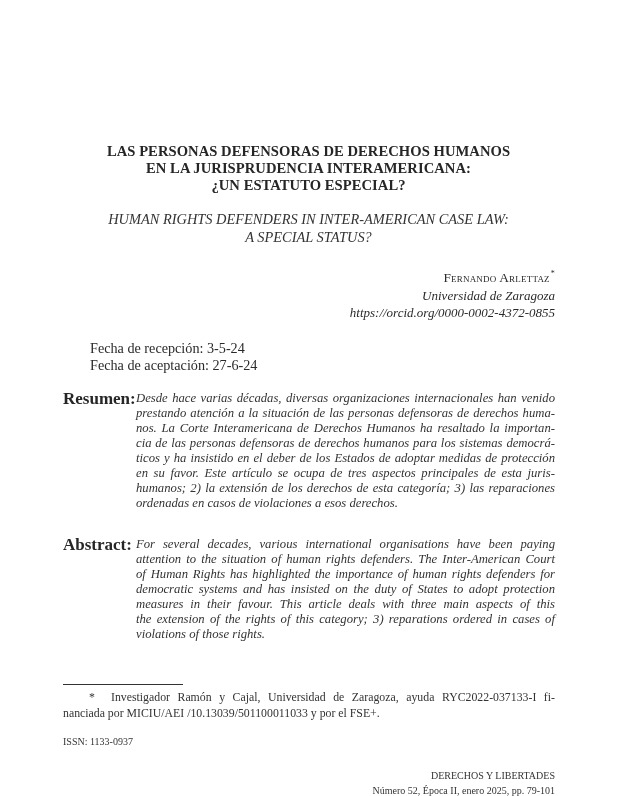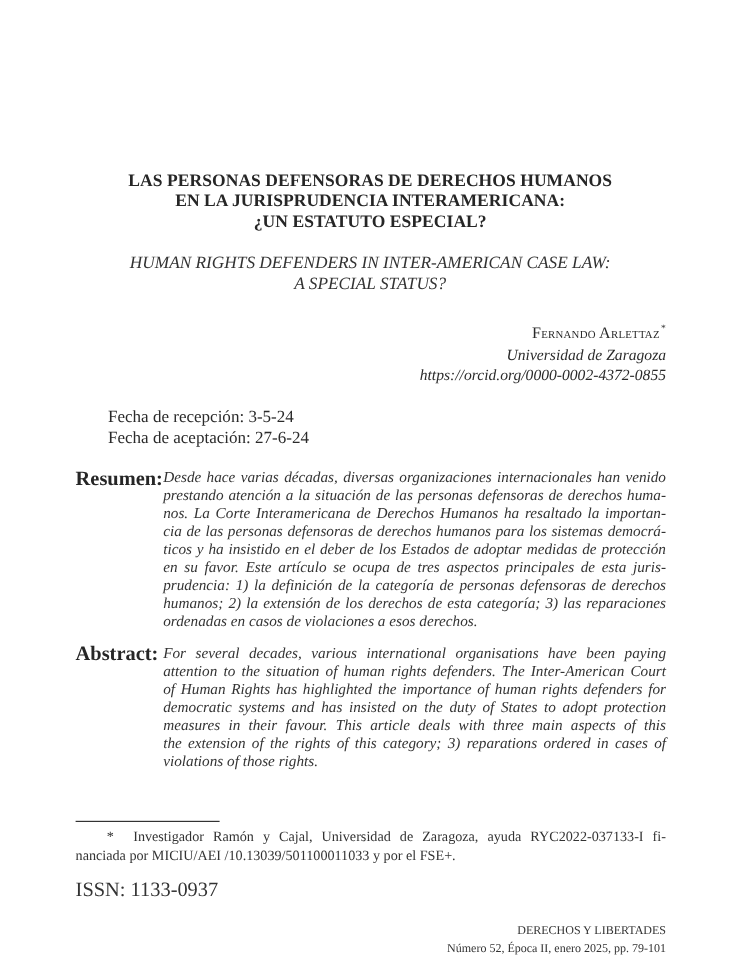--- a/index.html
+++ b/index.html
@@ -24,21 +24,21 @@
   .abstract-body div { text-align-last: justify; white-space: nowrap; overflow: visible; }
   .abstract-body div.last { text-align-last: left; }
   .resumen { top: 391px; }
   .abstract-en { top: 537px; }
 
   .fn-rule { position: absolute; left: 63px; top: 684px; width: 120px; height: 0; border-top: 1px solid #333; }
   .footnote { position: absolute; left: 63px; width: 492px; top: 690px; font-size: 11.8px; line-height: 15.5px; color: #333; }
   .footnote .l1 { padding-left: 26px; text-align-last: justify; white-space: nowrap; }
   .footnote .star { display: inline-block; width: 22px; }
 
-  .footer-left { position: absolute; left: 63px; top: 734px; font-size: 17px; line-height: 15px; color: #333; }
+  .footer-left { position: absolute; left: 63px; top: 734px; font-size: 10px; line-height: 15px; color: #333; }
   .footer-left .doi-link { font-style: italic; margin-left: 4px; }
   .footer-right { position: absolute; right: 62px; top: 768px; text-align: right; font-size: 10px; line-height: 15px; color: #333; }
 </style>
 </head>
 <body>
 
 <div class="page">
 
   <div class="title-es">
     <div>LAS PERSONAS DEFENSORAS DE DERECHOS HUMANOS</div>
@@ -64,21 +64,20 @@
 
   <div class="abstract-block resumen">
     <div class="abstract-label">Resumen:</div>
     <div class="abstract-body">
       <div>Desde hace varias décadas, diversas organizaciones internacionales han venido</div>
       <div>prestando atención a la situación de las personas defensoras de derechos huma-</div>
       <div>nos. La Corte Interamericana de Derechos Humanos ha resaltado la importan-</div>
       <div>cia de las personas defensoras de derechos humanos para los sistemas democrá-</div>
       <div>ticos y ha insistido en el deber de los Estados de adoptar medidas de protección</div>
       <div>en su favor. Este artículo se ocupa de tres aspectos principales de esta juris-</div>
-      <div>prudencia: 1) la definición de la categoría de personas defensoras de derechos</div>
       <div>humanos; 2) la extensión de los derechos de esta categoría; 3) las reparaciones</div>
       <div class="last">ordenadas en casos de violaciones a esos derechos.</div>
     </div>
   </div>
 
   <div class="abstract-block abstract-en">
     <div class="abstract-label">Abstract:</div>
     <div class="abstract-body">
       <div>For several decades, various international organisations have been paying</div>
       <div>attention to the situation of human rights defenders. The Inter-American Court</div>

